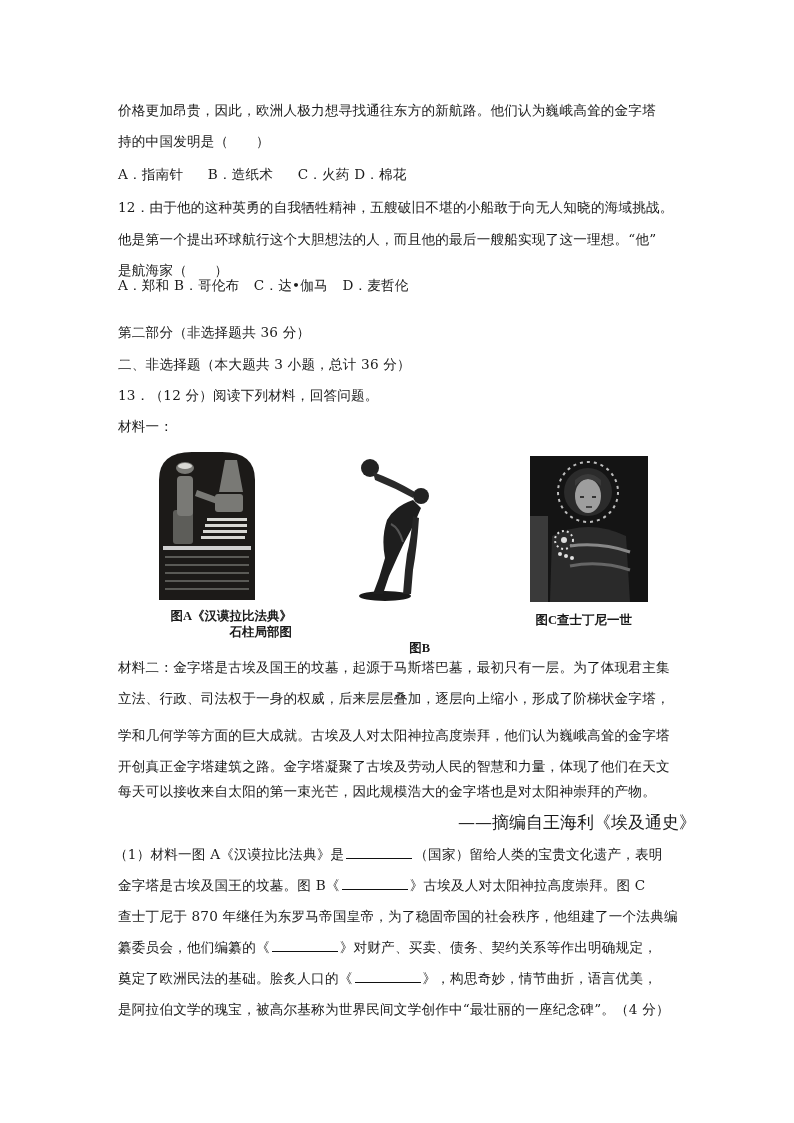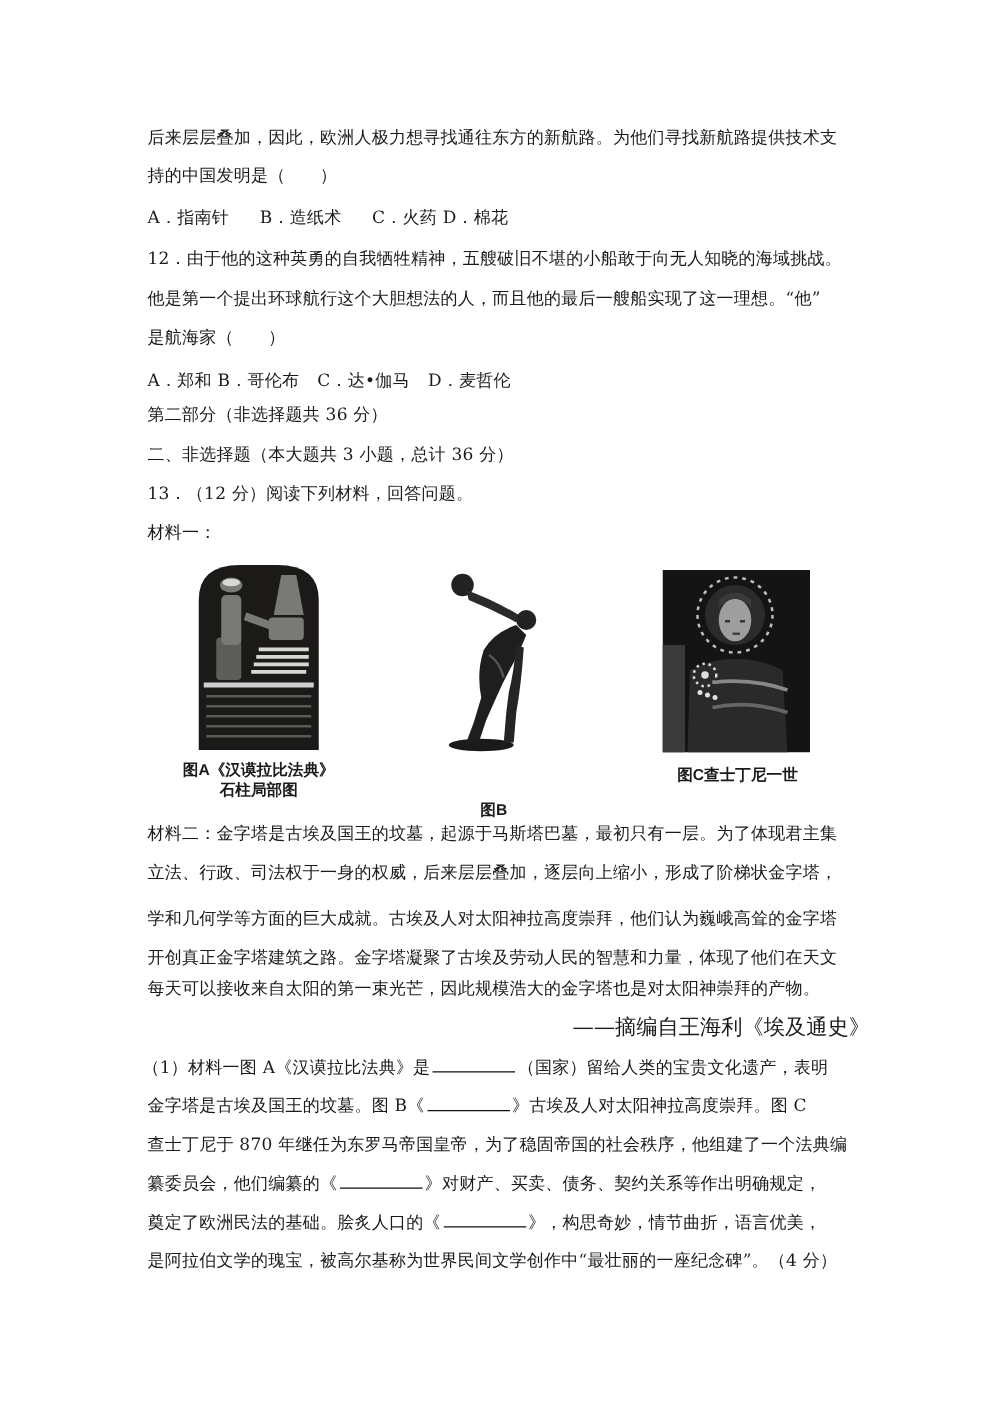--- a/index.html
+++ b/index.html
@@ -2,39 +2,39 @@
 <html><head>
 <meta charset="utf-8">
 <style>
   html, body { margin:0; padding:0; background:#ffffff; }
   body { width:794px; height:1123px; position:relative; overflow:hidden;
          font-family:"DejaVu Serif","Liberation Serif",serif; color:#1a1a1a; }
   .line { position:absolute; left:118px; font-size:13.6px; line-height:18px; white-space:nowrap; letter-spacing:0.2px; }
   .right { position:absolute; right:98px; font-size:17px; line-height:18px; white-space:nowrap; }
   .blank { display:inline-block; border-bottom:1.2px solid #111; width:66px; height:12px; vertical-align:baseline; margin:0 2px; }
   .fig { position:absolute; }
-  .cap { position:absolute; font-size:12.5px; font-weight:bold; text-align:center; white-space:nowrap; line-height:16px; font-family:Liberation Sans, sans-serif; }
+  .cap { position:absolute; font-size:12.5px; font-weight:bold; text-align:right; white-space:nowrap; line-height:16px; font-family:Liberation Serif, serif; }
   .sp { display:inline-block; width:10px; }
 </style>
 </head>
 <body>
 
-<div class="line" style="top:101px">后来层层叠加，因此，欧洲人极力想寻找通往东方的新航路。为他们寻找新航路提供技术支</div>
+<div class="line" style="top:101px">价格更加昂贵，因此，欧洲人极力想寻找通往东方的新航路。他们认为巍峨高耸的金字塔</div>
 <div class="line" style="top:132px">持的中国发明是（　　）</div>
 <div class="line" style="top:165px">
   <span>A．指南针</span><span class="sp"></span><span class="sp"></span>
   <span>B．造纸术</span><span class="sp"></span><span class="sp"></span>
   <span>C．火药</span>
   <span>D．棉花</span>
 </div>
 
 <div class="line" style="top:198px">12．由于他的这种英勇的自我牺牲精神，五艘破旧不堪的小船敢于向无人知晓的海域挑战。</div>
 <div class="line" style="top:230px">他是第一个提出环球航行这个大胆想法的人，而且他的最后一艘船实现了这一理想。“他”</div>
 <div class="line" style="top:261px">是航海家（　　）</div>
-<div class="line" style="top:296px">
+<div class="line" style="top:276px">
   <span>A．郑和</span>
   <span>B．哥伦布</span><span class="sp"></span>
   <span>C．达•伽马</span><span class="sp"></span>
   <span>D．麦哲伦</span>
 </div>
 
 <div class="line" style="top:323px">第二部分（非选择题共 36 分）</div>
 <div class="line" style="top:355px">二、非选择题（本大题共 3 小题，总计 36 分）</div>
 <div class="line" style="top:386px">13．（12 分）阅读下列材料，回答问题。</div>
 <div class="line" style="top:417px">材料一：</div>
@@ -101,21 +101,21 @@
     <g fill="#e0e0e0">
       <circle cx="30" cy="98" r="2"></circle>
         <circle cx="36" cy="100" r="2"></circle>
         <circle cx="42" cy="102" r="2"></circle>
     </g>
     <path d="M40,90 Q70,86 100,96" stroke="#888" stroke-width="3" fill="none"></path>
     <path d="M40,110 Q70,104 100,114" stroke="#666" stroke-width="3" fill="none"></path>
     <rect x="0" y="60" width="18" height="86" fill="#3a3a3a"></rect>
   </svg>
 </div>
-<div class="cap" style="left:520px; top:612px; width:140px;">图C查士丁尼一世</div>
+<div class="cap" style="left:492px; top:612px; width:140px;">图C查士丁尼一世</div>
 
 <div class="line" style="top:658px">材料二：金字塔是古埃及国王的坟墓，起源于马斯塔巴墓，最初只有一层。为了体现君主集</div>
 <div class="line" style="top:689px">立法、行政、司法权于一身的权威，后来层层叠加，逐层向上缩小，形成了阶梯状金字塔，</div>
 <div class="line" style="top:757px">开创真正金字塔建筑之路。金字塔凝聚了古埃及劳动人民的智慧和力量，体现了他们在天文</div>
 <div class="line" style="top:726px">学和几何学等方面的巨大成就。古埃及人对太阳神拉高度崇拜，他们认为巍峨高耸的金字塔</div>
 <div class="line" style="top:782px">每天可以接收来自太阳的第一束光芒，因此规模浩大的金字塔也是对太阳神崇拜的产物。</div>
 <div class="right" style="top:813px">——摘编自王海利《埃及通史》</div>
 
 <div class="line" style="top:845px; left:114px">
   <span>（1）材料一图 A《汉谟拉比法典》是</span><span class="blank"></span><span>（国家）留给人类的宝贵文化遗产，表明</span>

